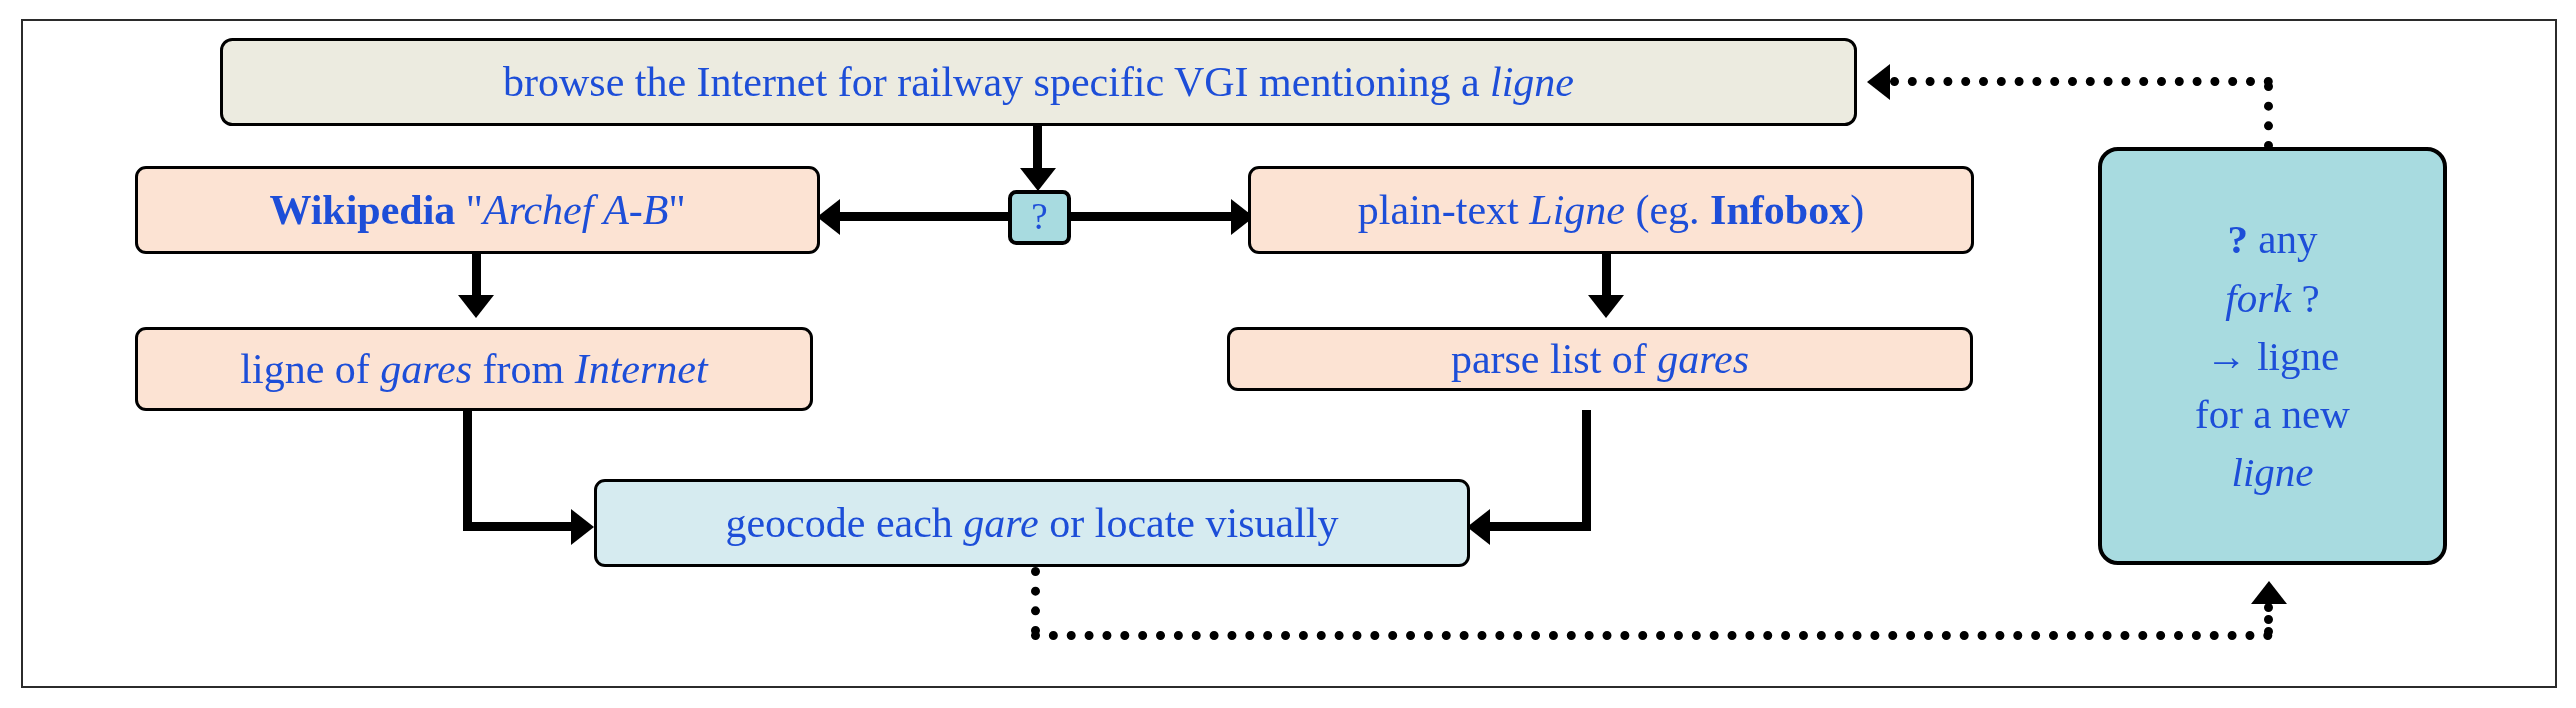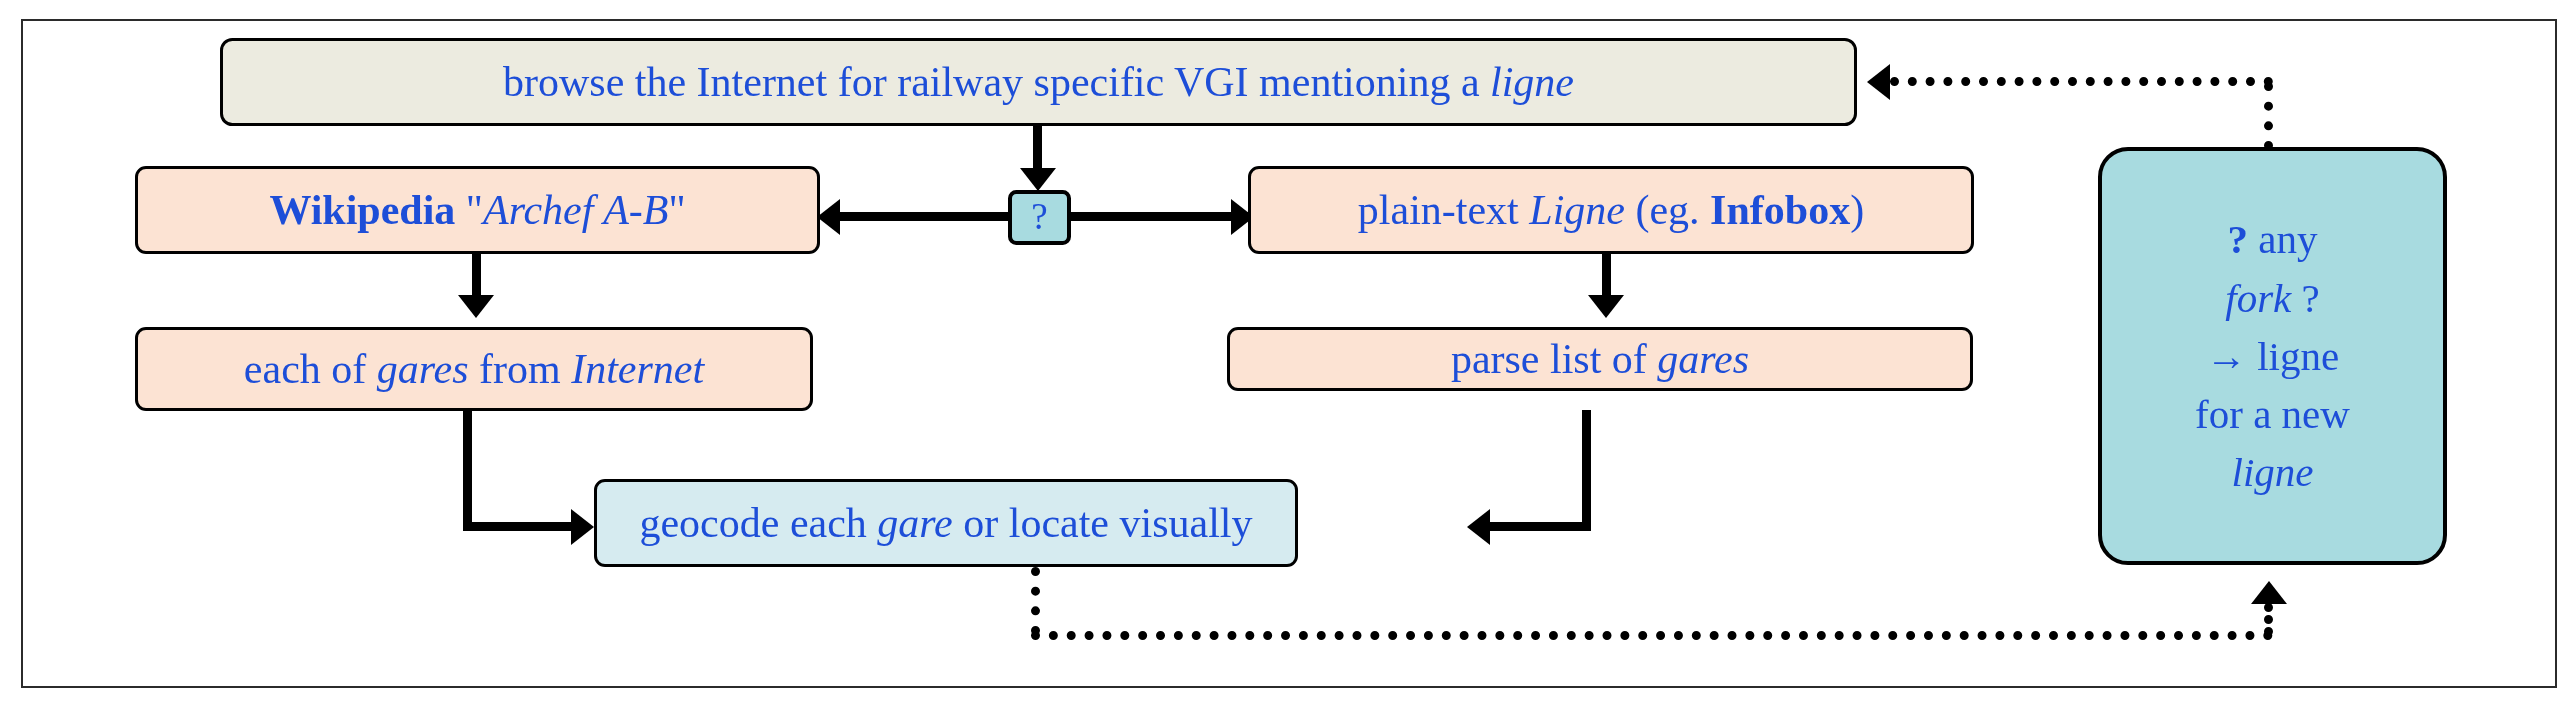--- a/index.html
+++ b/index.html
@@ -71,29 +71,29 @@
     left: 135px; top: 327px; width: 678px; height: 84px;
     background: #FCE3D3;
     font-size: 42px;
   }
   #node-parse {
     left: 1227px; top: 327px; width: 746px; height: 64px;
     background: #FCE3D3;
     font-size: 42px;
   }
   #node-geocode {
-    left: 594px; top: 479px; width: 704px; height: 88px;
+    left: 594px; top: 479px; width: 876px; height: 88px;
     background: #D6EBF0;
     font-size: 42px;
   }
   #node-fork {
     left: 2098px; top: 147px; width: 349px; height: 418px;
     background: #A8DBE0;
     font-size: 41px;
-    border-radius: 30px;
+    border-radius: 20px;
     border-width: 4.1px;
     line-height: 1.42;
     justify-content: center;
   }
 
   
   .ln {
     position: absolute;
     background: #000000;
     z-index: 4;
@@ -170,21 +170,21 @@
 
   <div class="node" id="node-question">
     <span class="txt">?</span>
   </div>
 
   <div class="node" id="node-plaintext">
     <span class="txt"><span>plain-text </span><i>Ligne</i><span> (eg. </span><b>Infobox</b><span>)</span></span>
   </div>
 
   <div class="node" id="node-infobox">
-    <span class="txt"><span>each of </span><i>gares</i><span> from </span><i>Internet</i></span>
+    <span class="txt"><span>ligne of </span><i>gares</i><span> from </span><i>Internet</i></span>
   </div>
 
   <div class="node" id="node-parse">
     <span class="txt"><span>parse list of </span><i>gares</i></span>
   </div>
 
   <div class="node" id="node-geocode">
     <span class="txt"><span>geocode each </span><i>gare</i><span> or locate visually</span></span>
   </div>
 

